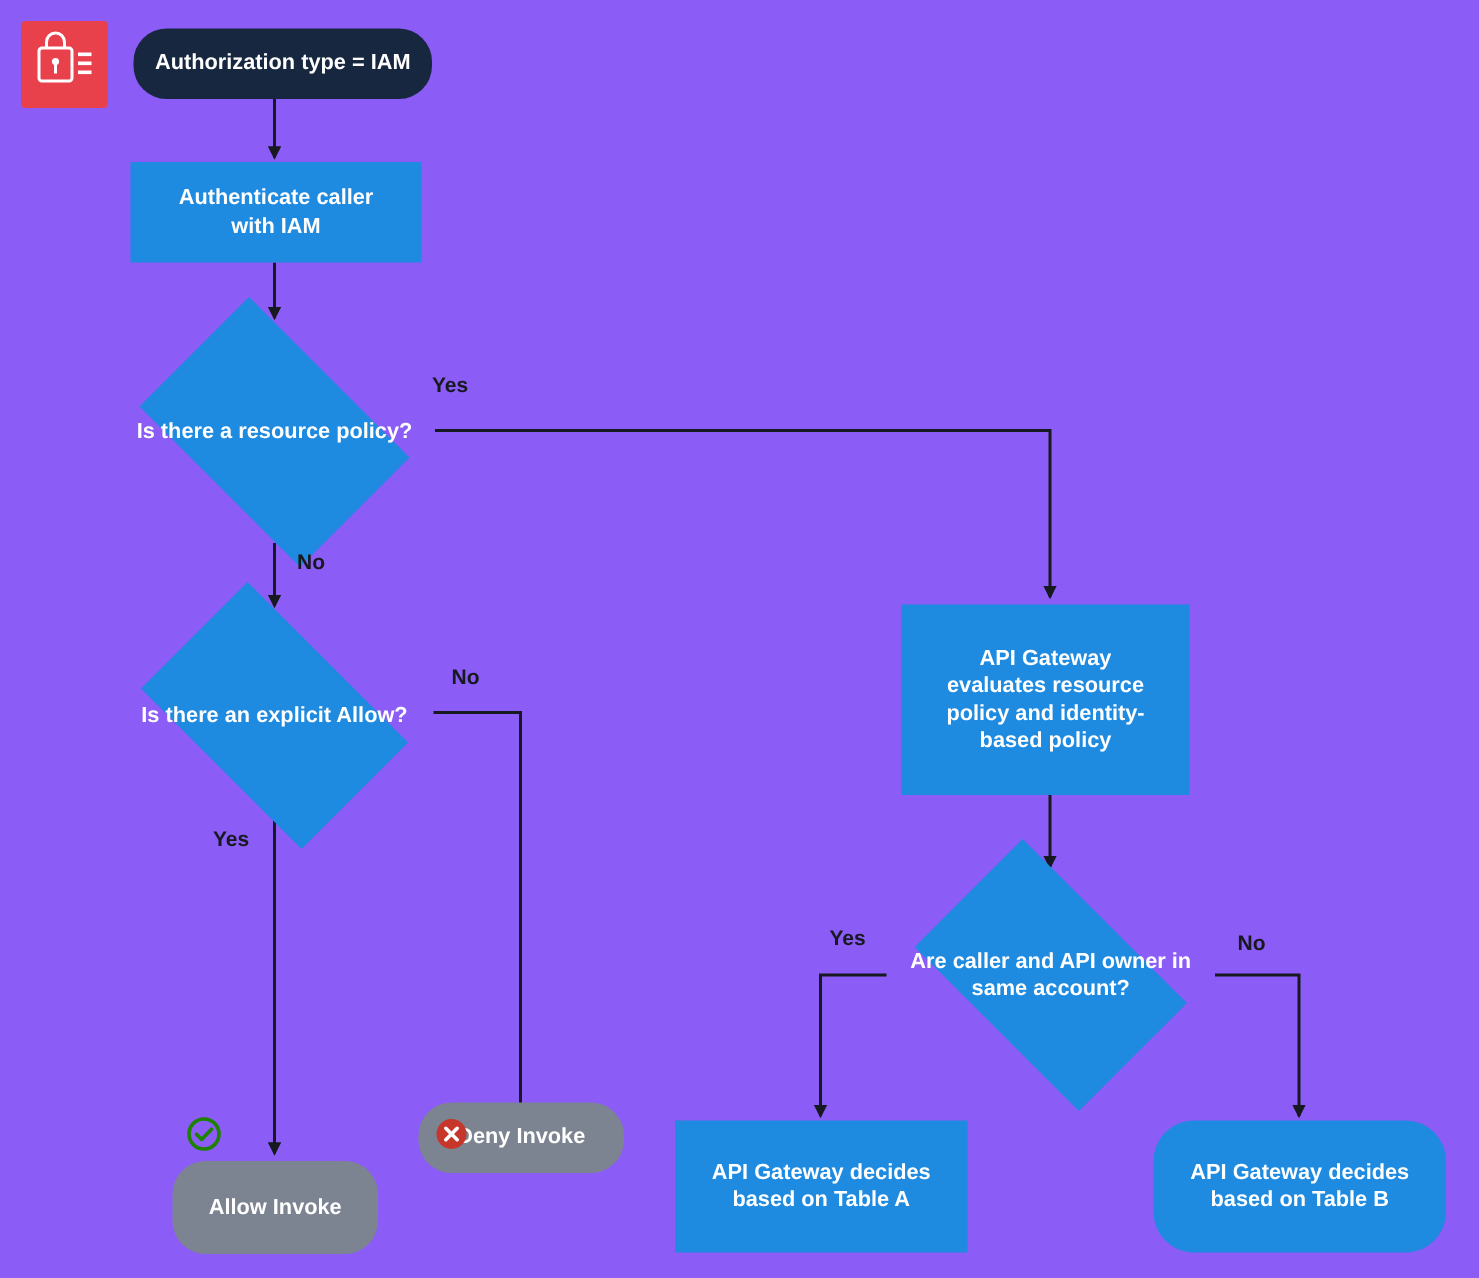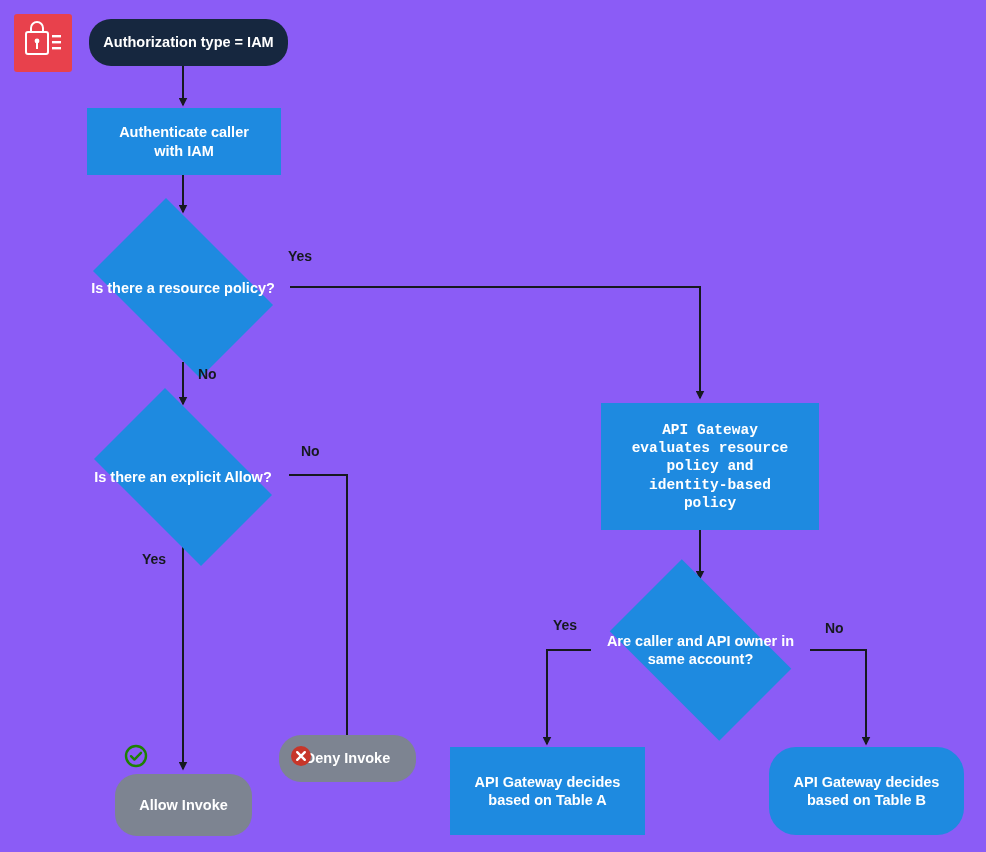--- a/index.html
+++ b/index.html
@@ -152,21 +152,21 @@
   <div class="decision-wrap" style="left:76px; top:215px; width:214px; height:146px;">
     <div class="diamond"></div>
     <div class="dlabel">Is there a resource policy?</div>
   </div>
 
   <div class="decision-wrap" style="left:76px; top:406px; width:214px; height:142px;">
     <div class="diamond"></div>
     <div class="dlabel">Is there an explicit Allow?</div>
   </div>
 
-  <div class="node process-node" style="left:601px; top:403px; width:218px; height:127px;font-family:Liberation Mono, monospace;">
+  <div class="node process-node" style="left:601px; top:403px; width:192px; height:127px;">
     <span>API Gateway evaluates resource policy and identity-based policy</span>
   </div>
 
   <div class="decision-wrap" style="left:591px; top:578px; width:219px; height:144px;">
     <div class="diamond"></div>
     <div class="dlabel">Are caller and API owner in same account?</div>
   </div>
 
   <div class="node terminal-node" style="left:115px; top:774px; width:137px; height:62px;">
     <span>Allow Invoke</span>

